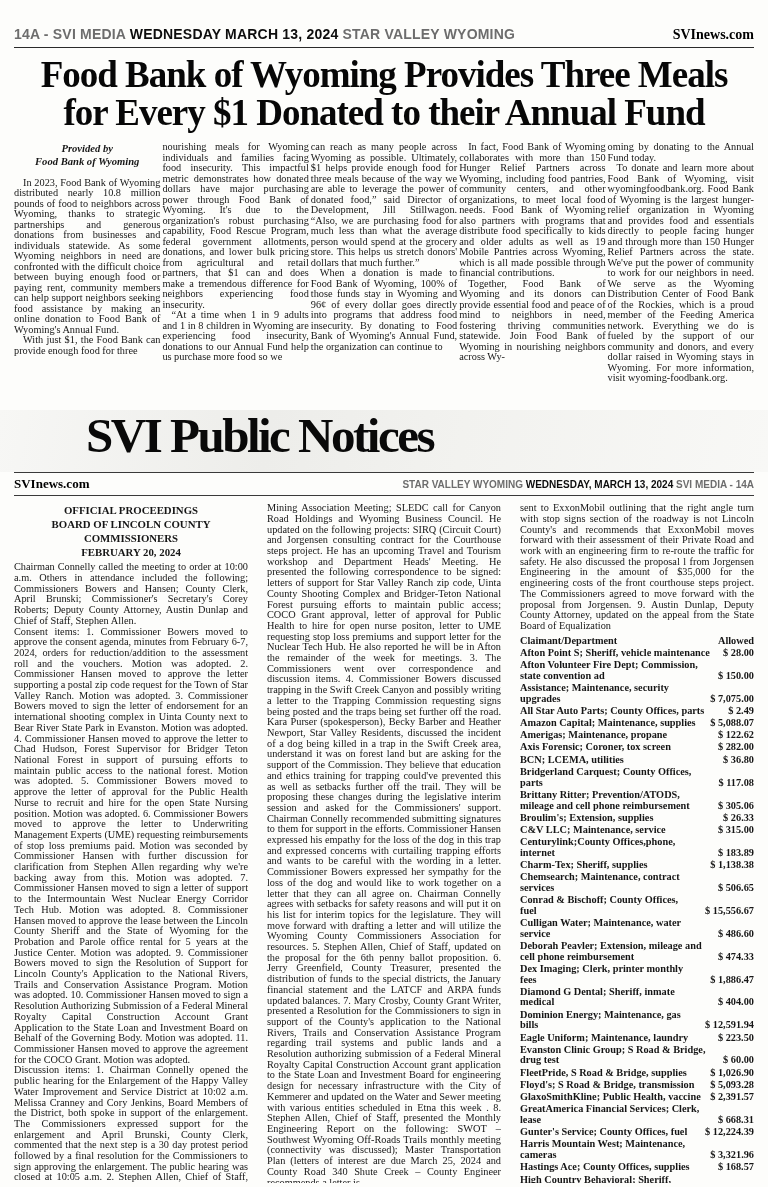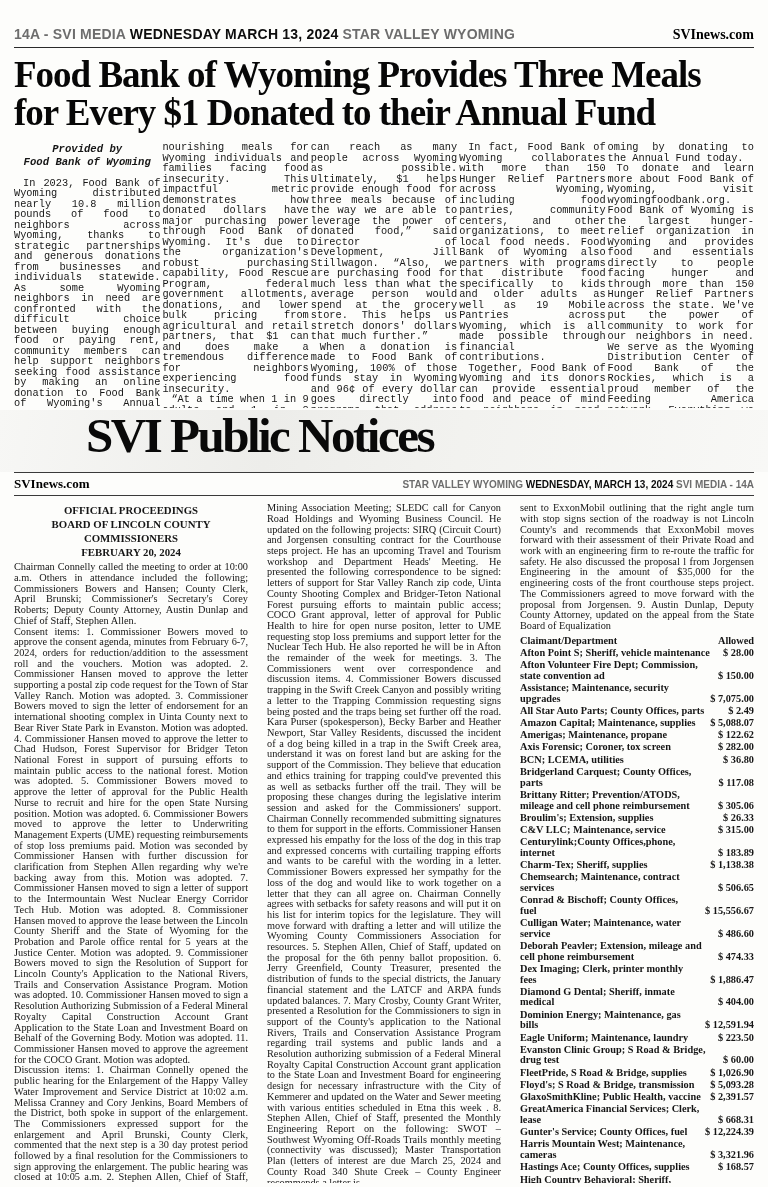--- a/index.html
+++ b/index.html
@@ -11,24 +11,24 @@
     padding:26px 14px 0;
   }
   
   .topbar { display:flex; justify-content:space-between; align-items:baseline; }
   .topbar-left { font-family:"Liberation Sans", sans-serif; font-size:14px; font-weight:700; letter-spacing:.2px; color:#6d6d6d; }
   .topbar-left .dark { color:#0d0d0d; }
   .site { font-size:14px; font-weight:700; color:#000; }
   .rule { border:none; border-top:1.3px solid #2a2a2a; margin:4px 0 0; }
   .thin-rule { border:none; border-top:1px solid #3a3a3a; margin:0; }
   
-  .headline { font-size:37px; line-height:1.03; font-weight:700; letter-spacing:-1px; margin:8px 0 10px; color:#070707; }
+  .headline { font-size:37px; line-height:1.03; font-weight:700; letter-spacing:-1px; margin:8px 0 10px; color:#070707;text-align:center; }
   
   .article-cols { display:grid; grid-template-columns:repeat(5,1fr); column-gap:2px;
-    height:266px; overflow:hidden; text-align:justify; font-size:10.3px; line-height:1.02;font-family:Liberation Mono, monospace; }
+    height:266px; overflow:hidden; text-align:justify; font-size:10.3px; line-height:1.02; }
   .article-cols p { margin:0; text-indent:9px; }
   .article-cols p.noindent { text-indent:0; }
   .byline { text-align:center; font-style:italic; font-weight:700; font-size:10.6px; line-height:1.2; margin:1px 6px 9px; }
   
   .masthead-band { height:62px; margin:2px -14px 0; padding:0 14px; display:flex; align-items:center;
     background:linear-gradient(100deg,#f7f7f5 0%, #ededea 35%, #f2f2ef 60%, #f8f8f6 100%); }
   .masthead { font-size:49px; font-weight:700; letter-spacing:-2.5px; margin:0 0 12px 72px; color:#090909; }
   
   .notices-bar { display:flex; justify-content:space-between; align-items:baseline; padding:3px 0 3px; }
   .notices-bar .right { font-family:"Liberation Sans", sans-serif; font-size:10px; font-weight:700; color:#6d6d6d; }

